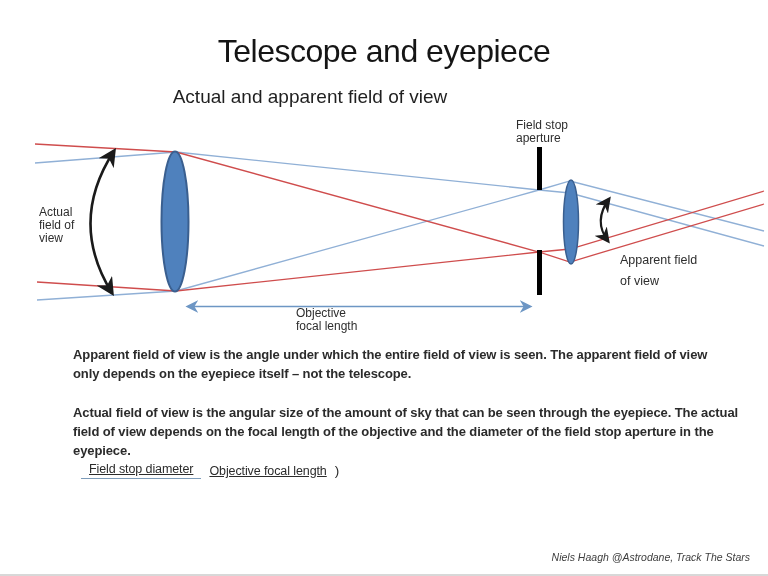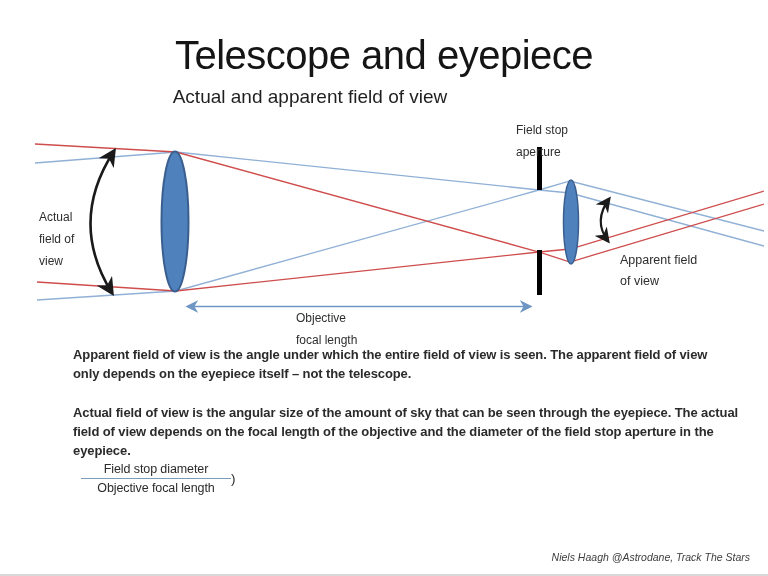--- a/index.html
+++ b/index.html
@@ -1,35 +1,35 @@
 <!DOCTYPE html>
 <html><head>
 <meta charset="utf-8">
 <style>
   html,body { margin:0; padding:0; background:#ffffff; }
   .slide {
     position:relative; width:768px; height:576px; background:#ffffff;
     font-family:"Liberation Sans", sans-serif; color:#2b2b2b; overflow:hidden;
   }
   .abs { position:absolute; }
-  #title { top:33px; left:0; width:768px; text-align:center; font-size:40px; color:#151515; letter-spacing:-0.5px; }
+  #title { top:33px; left:0; width:768px; text-align:center; font-size:32px; color:#151515; letter-spacing:-0.5px; }
   #subtitle { top:86px; left:0; width:620px; text-align:center; font-size:19px; color:#1f1f1f; }
   #diagram-svg { top:0; left:0; width:768px; height:576px; }
-  .dlabel { font-size:12px; line-height:22px; white-space:pre-line; color:#2e2e2e; }
+  .dlabel { font-size:12px; line-height:13px; white-space:pre-line; color:#2e2e2e; }
   #actual-fov-label { top:206px; left:39px; }
   #field-stop-label { top:119px; left:516px; }
   #apparent-fov-label { top:250px; left:620px; font-size:12.5px; line-height:21px; }
   #objective-fl-label { top:307px; left:296px; width:140px; text-align:left; }
   #body-text { top:345px; left:73px; width:690px; font-size:13px; line-height:19px; letter-spacing:-0.1px; }
   #body-text p { margin:0 0 20px 0; white-space:pre-line;font-weight:bold; }
   .formula-row { display:flex; align-items:center; font-size:13.5px; letter-spacing:-0.1px; }
   #precise-row { top:462px; left:73px; }
   #rule-row { top:519px; left:110px; }
   .formula-prefix { white-space:pre; }
-  .frac { display:inline-flex; flex-direction:column; text-align:center; font-size:12.5px; margin-left:8px; }
+  .frac { display:inline-flex; flex-direction:row; text-align:center; font-size:12.5px; margin-left:8px;text-decoration:underline; }
   .frac .num { padding:0 8px 2px 8px; }
   .frac .den { padding:2px 8px 0 8px; }
   #precise-frac { min-width:150px; }
   #precise-frac .num { border-bottom:1.5px solid #7d9cba; }
   #rule-frac { min-width:168px; margin-left:40px; }
   #rule-frac .num { border-bottom:1.5px solid #9db6cf; }
   .close-paren { white-space:pre; }
   #credit { top:551px; right:18px; font-size:10.5px; color:#3d3d3d;font-style:italic; }
   #bottom-edge { left:0; bottom:0; width:768px; height:2px; background:#d8d8d8; }
 </style>

